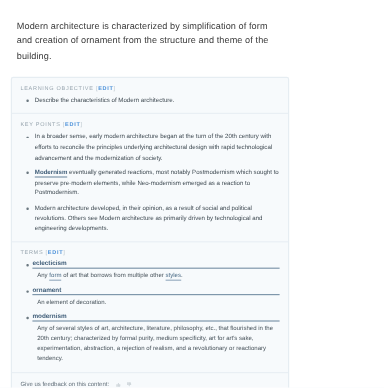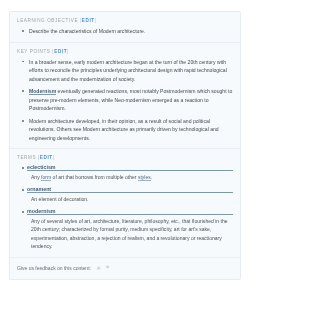--- a/index.html
+++ b/index.html
@@ -159,20 +159,21 @@
     width: 5px;
     height: 5px;
     opacity: 0.35;
   }
 </style>
 </head>
 <body>
 
 <div class="page">
 
+  <div class="lead">Modern architecture is characterized by simplification of form and creation of ornament from the structure and theme of the building.</div>
 
   <div class="card">
 
     <div class="section">
       <div class="sec-head">
         <span>LEARNING OBJECTIVE</span>
         <span class="edit-wrap">[</span><a class="edit-link" href="#">edit</a><span class="edit-wrap">]</span>
       </div>
       <ul class="bullets">
         <li class="obj-item">Describe the characteristics of Modern architecture.</li>

